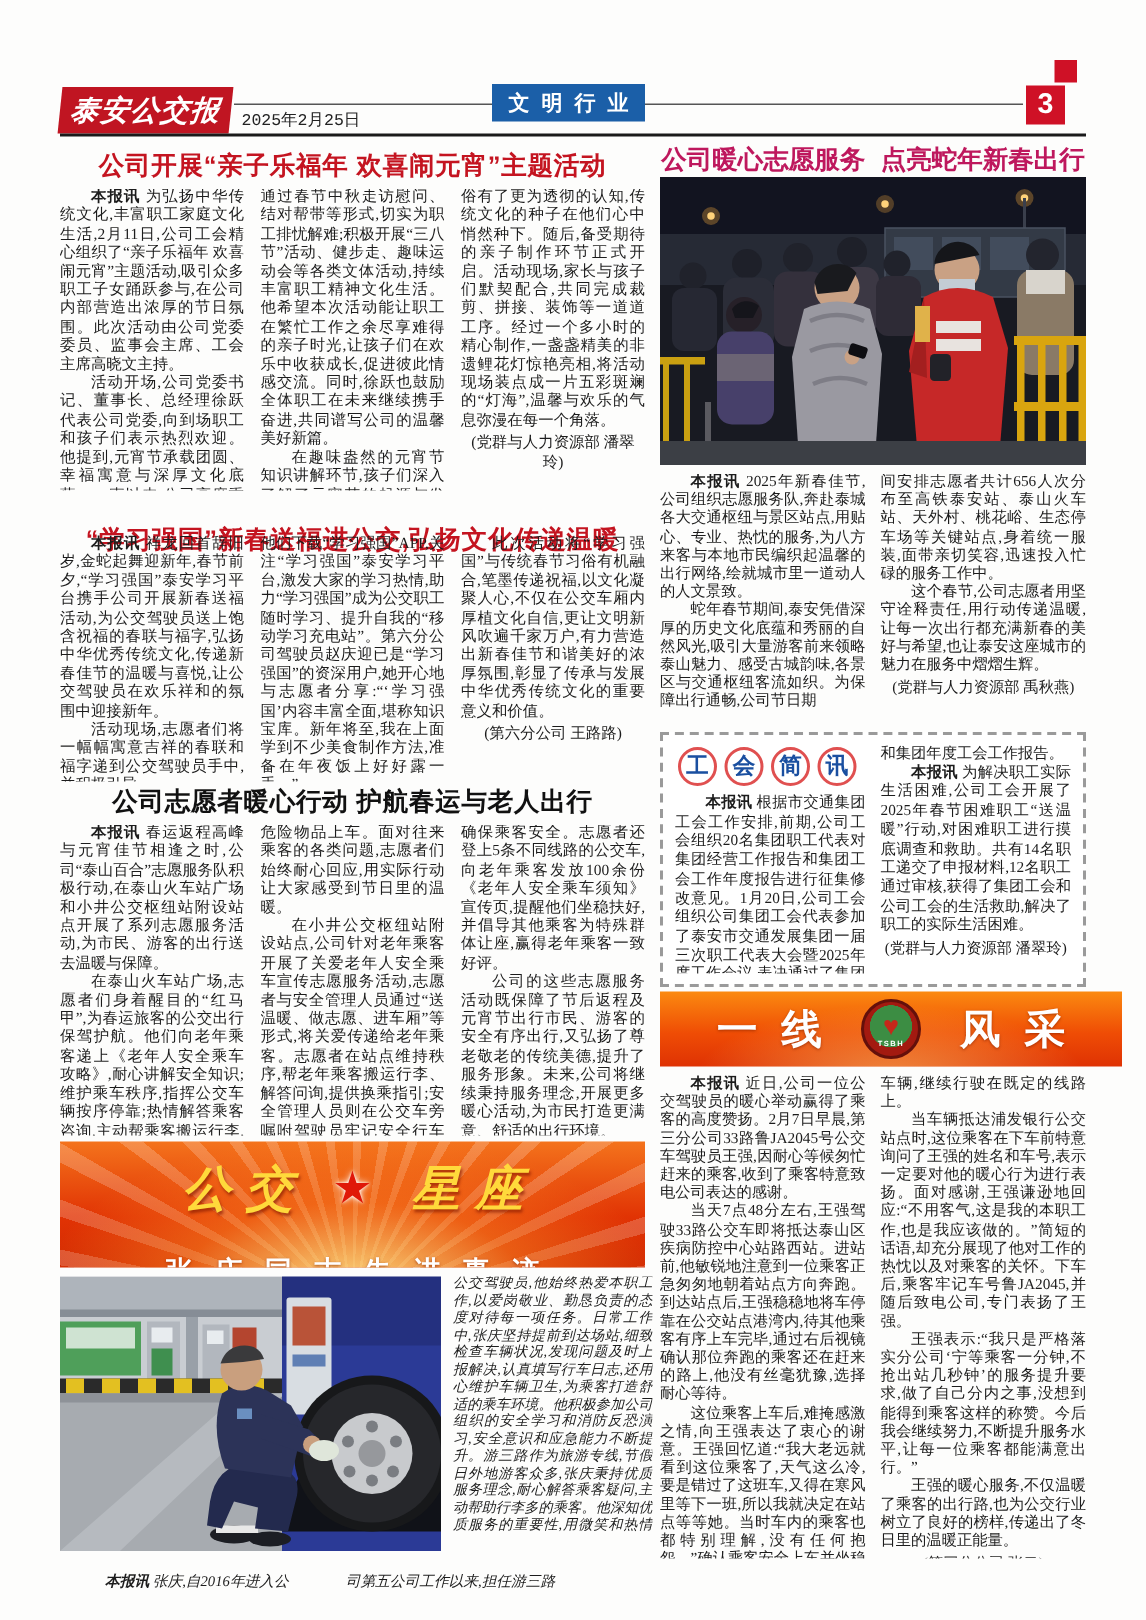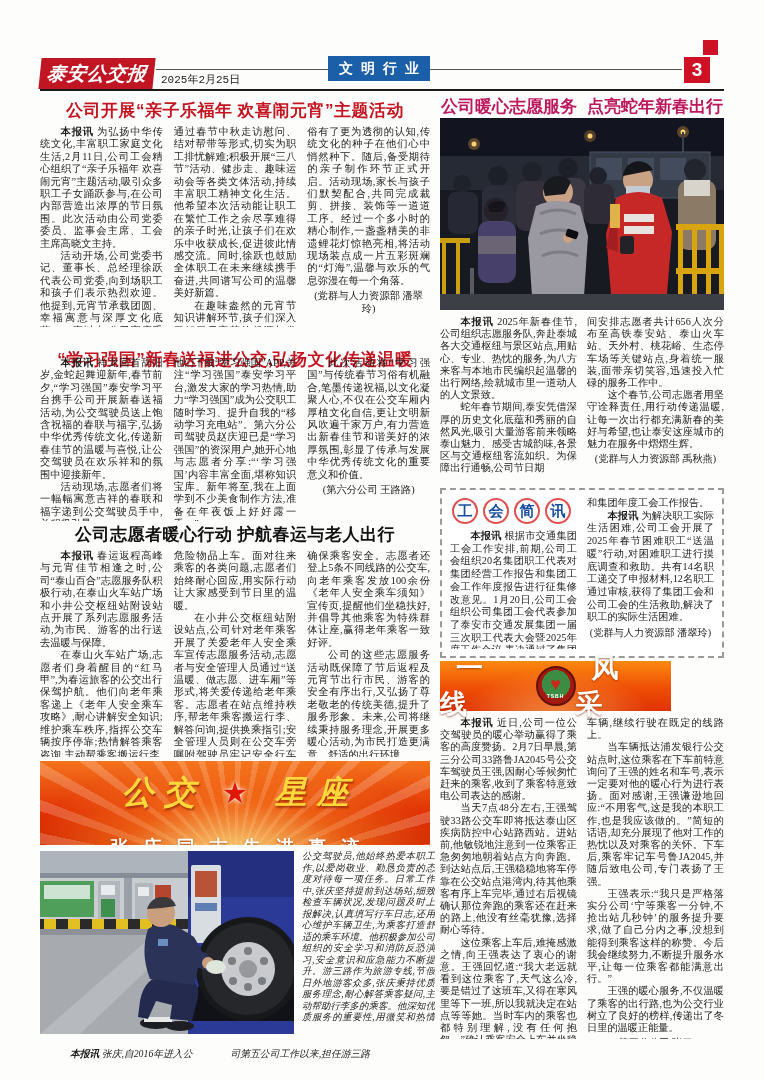--- a/index.html
+++ b/index.html
@@ -46,24 +46,24 @@
   
   .union-box{left:440px;top:488px;width:284px;height:170px;border:2px dashed #9a9a9a;
              background:#fff;padding:7px 8px;display:flex;gap:10px}
   .union-col{flex:1;overflow:hidden;text-align:justify}
   .circles{display:flex;gap:5px;margin:1px 0 6px 2px}
   .circle{width:26px;height:26px;border:2px solid #e05050;border-radius:50%;color:#1a4fa0;
           font-family:"Liberation Serif",serif;font-weight:bold;font-size:15px;
           display:flex;align-items:center;justify-content:center}
 
   
-  .fl-banner{left:440px;top:661px;width:231px;height:50px;
+  .fl-banner{left:440px;top:661px;width:308px;height:50px;
              background:radial-gradient(ellipse at 50% 120%,rgba(255,220,120,.55),rgba(255,160,40,0) 60%),
                         linear-gradient(180deg,#fb8a10,#ef4d05 55%,#df3204);
-             display:flex;align-items:center;justify-content:center;}
+             display:flex;align-items:center;justify-content:center;gap:10px}
   .fl-word{color:#fff;font-family:"Liberation Sans",sans-serif;font-weight:bold;font-size:27px;
            letter-spacing:16px;text-indent:16px;text-shadow:0 1px 2px rgba(120,30,0,.6)}
   .fl-logo{position:relative;width:40px;height:40px;border-radius:50%;flex:0 0 auto;
            background:radial-gradient(circle at 50% 45%,#3c8d43 0 52%,#a31a10 53% 100%);
            border:2px solid #64100b}
   .fl-heart{position:absolute;inset:-3px 0 0 0;display:flex;align-items:center;justify-content:center;
             color:#c6281a;font-size:18px}
   .fl-tsbh{position:absolute;left:0;right:0;bottom:5px;text-align:center;color:#fff;
            font-family:"Liberation Sans",sans-serif;font-size:5px;font-weight:bold;letter-spacing:1px}
 

